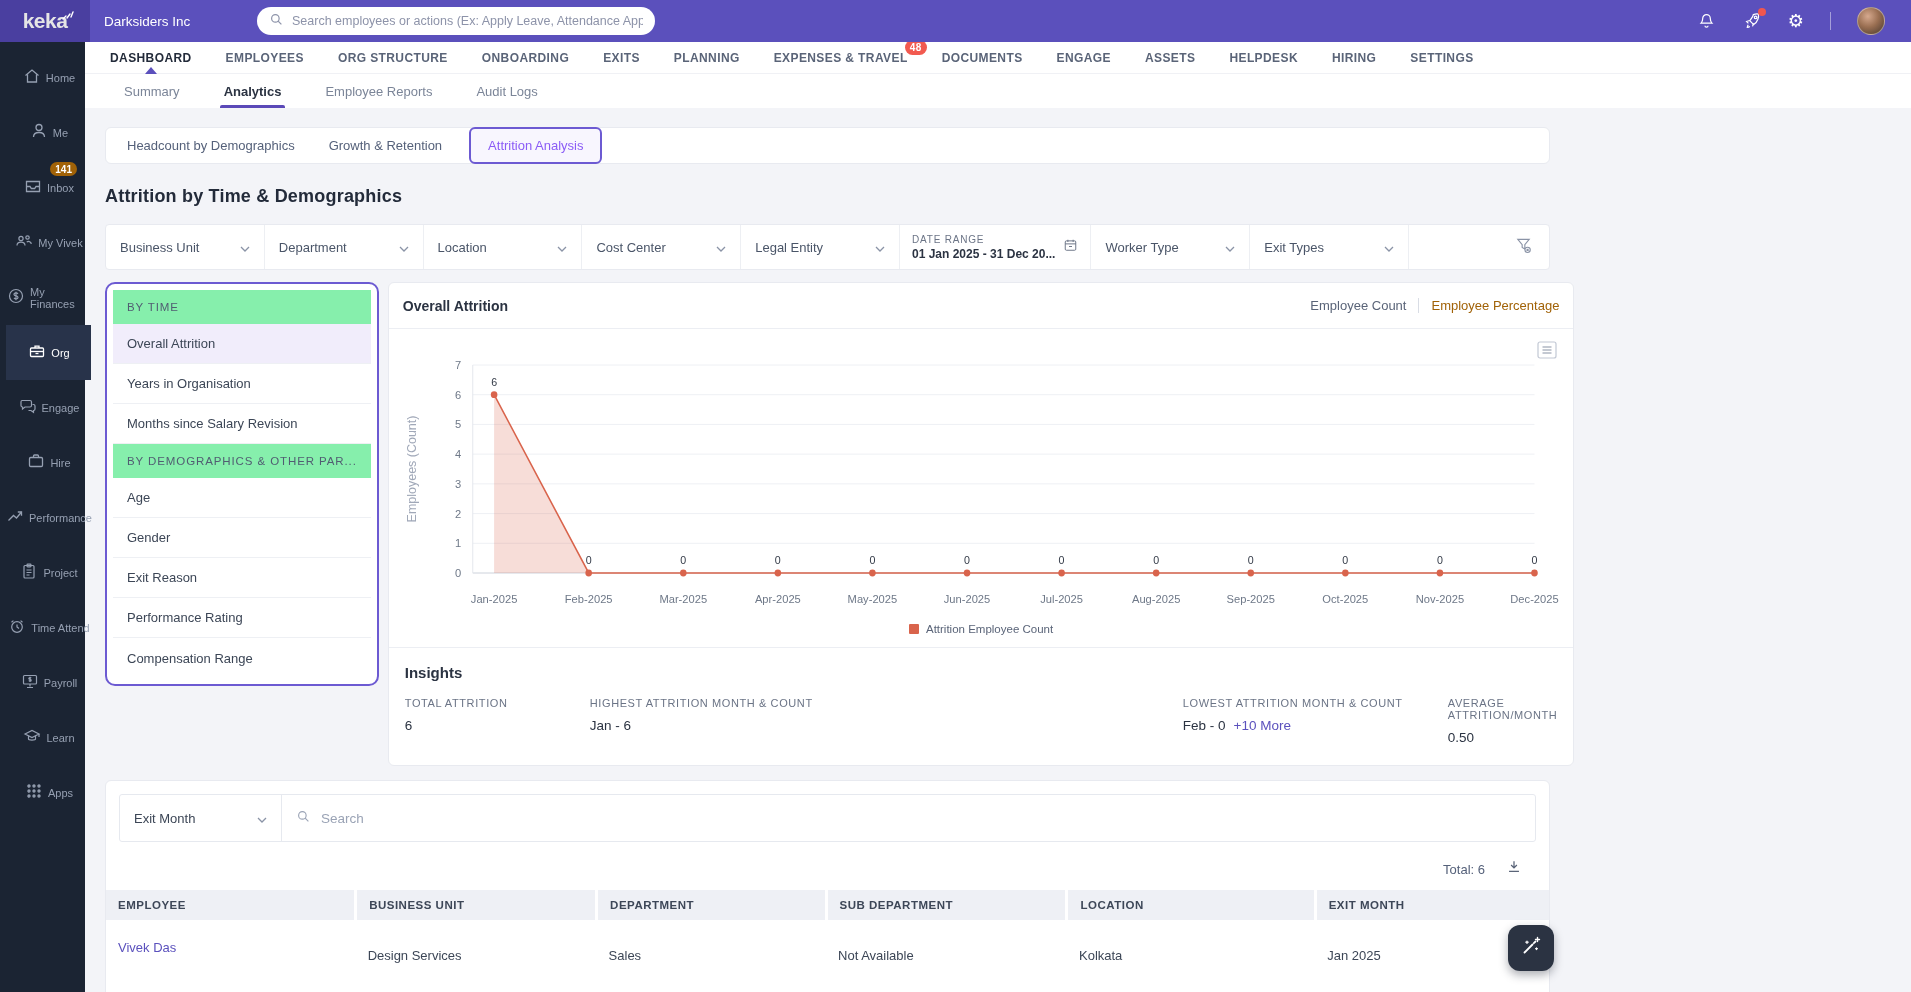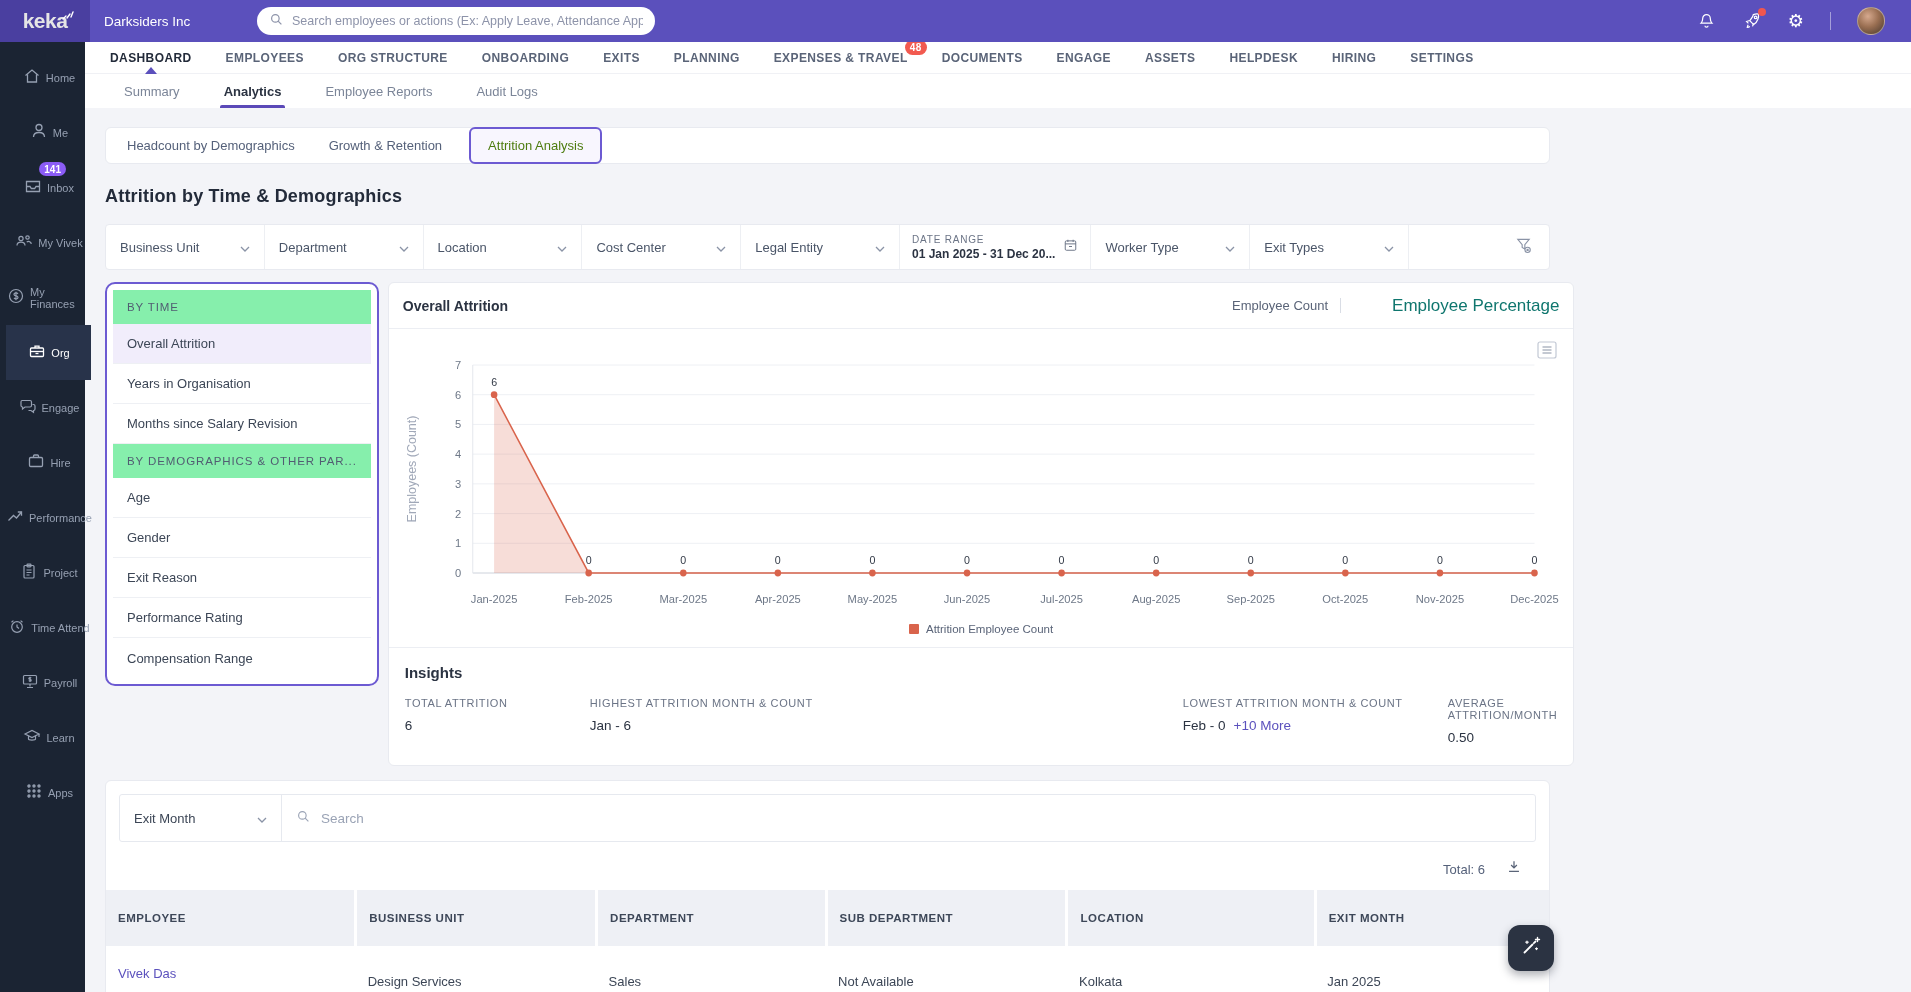--- a/index.html
+++ b/index.html
@@ -23,41 +23,41 @@
   .avatar { width:28px; height:28px; border-radius:50%; background:radial-gradient(circle at 38% 32%, #d6a98e 0%, #9a6f52 45%, #44362c 100%); border:1px solid rgba(255,255,255,.4); }
 
   
   .sidebar { position:absolute; left:0; top:42px; width:85px; bottom:0; background:#1b2433; display:flex; flex-direction:column; padding-top:8px; z-index:20; }
   .side-item { width:85px; height:55px; display:flex; align-items:center; justify-content:center; gap:4px; cursor:pointer; position:relative;margin-left:6px; }
   .side-item .lbl { font-size:11px; color:#96a0b2; }
   .side-item svg { stroke:#96a0b2; }
   .side-item.active { background:#28334a; }
   .side-item.active .lbl { color:#ffffff; }
   .side-item.active svg { stroke:#ffffff; }
-  .side-badge { position:absolute; top:2px; right:25px; background:#8b5cf6; color:#fff; font-size:10px; font-weight:bold; border-radius:8px; padding:1.5px 5px; }
+  .side-badge { position:absolute; top:2px; right:14px; background:#a16207; color:#fff; font-size:10px; font-weight:bold; border-radius:8px; padding:1.5px 5px; }
 
   
   .main { position:absolute; left:85px; top:42px; right:0; bottom:0; }
   .navbar { height:32px; background:#fff; display:flex; align-items:center; padding-left:8px; border-bottom:1px solid #f0f1f5; }
   .nav-item { position:relative; font-size:12px; font-weight:600; letter-spacing:.4px; color:#5a6478; padding:0 17px; height:32px; display:flex; align-items:center; cursor:pointer; white-space:nowrap; }
   .nav-item.active { color:#232b3a; }
   .nav-item.active::after { content:""; position:absolute; left:50%; bottom:0; transform:translateX(-50%); border-left:6px solid transparent; border-right:6px solid transparent; border-bottom:7px solid #5b50bc; }
   .nav-badge { position:absolute; top:-2px; right:-2px; background:#f25a50; color:#fff; font-size:10px; font-weight:bold; border-radius:9px; padding:2px 5px; }
   .subnav { height:34px; background:#fff; display:flex; align-items:center; padding-left:19px; gap:4px; }
   .sub-item { position:relative; font-size:13px; color:#7b8598; padding:0 20px; height:34px; display:flex; align-items:center; cursor:pointer; }
   .sub-item.active { color:#2b3342; font-weight:600; }
   .sub-item.active::after { content:""; position:absolute; left:16px; right:16px; bottom:0; height:3px; border-radius:2px 2px 0 0; background:#5b49b8; }
 
   .content { position:absolute; top:67px; left:0; right:0; bottom:0; background:#f3f4f8; padding:18px 0 0 20px; overflow:hidden; }
   .w { width:1445px; }
 
   
   .tabgroup { height:37px; background:#fff; border:1px solid #e8eaf0; border-radius:6px; display:flex; align-items:center; padding-left:4px; }
   .tg-item { font-size:13px; color:#55617a; padding:0 17px; cursor:pointer; }
-  .tg-item.active { border:2px solid #6c5ad2; background:#f8f6fe; color:#4d7c0f; border-radius:6px; padding:9px 17px; margin:0 10px; }
+  .tg-item.active { border:2px solid #6c5ad2; background:#f8f6fe; color:#8b5cf6; border-radius:6px; padding:9px 17px; margin:0 10px; }
 
   .page-title { font-size:18px; font-weight:600; color:#232b3a; margin-top:22px; letter-spacing:.2px; }
 
   
   .filtercard { margin-top:17px; height:46px; background:#fff; border:1px solid #e8eaf0; border-radius:4px; display:flex; align-items:stretch; }
   .fcell { flex:1; display:flex; align-items:center; justify-content:space-between; padding:0 14px; border-right:1px solid #edeff3; font-size:13px; color:#4a5568; cursor:pointer; }
   .fcell-date { flex:0 0 170px; flex-direction:row; cursor:pointer; border-right:1px solid #edeff3; display:flex; align-items:center; padding:0 12px; gap:8px; }
   .fdate-lines { display:flex; flex-direction:column; justify-content:center; gap:2px; flex:1; }
   .fdate-label { font-size:10px; letter-spacing:.8px; color:#6b7486; }
   .fdate-value { font-size:12px; font-weight:600; color:#2b3342; white-space:nowrap; }
@@ -71,21 +71,21 @@
   .sp-item:last-child { border-bottom:none; }
   .sp-item.active { background:#f1edfb; }
 
   
   .chartcard { flex:1; background:#fff; border:1px solid #e8eaf0; border-radius:6px; }
   .cc-head { height:46px; display:flex; align-items:center; padding:0 14px; border-bottom:1px solid #eceef3; }
   .cc-title { font-size:14px; font-weight:600; color:#2b3342; }
   .cc-toggle { margin-left:auto; display:flex; align-items:center; }
   .cc-opt1 { font-size:13px; color:#5a6478; cursor:pointer; }
   .cc-tdiv { width:1px; height:15px; background:#d9dde5; margin:0 12px; }
-  .cc-opt2 { font-size:17px; color:#0f766e; cursor:pointer;margin-left:39px; }
+  .cc-opt2 { font-size:13px; color:#a16207; cursor:pointer; }
   .cc-body { position:relative; padding:10px 10px 0 10px; }
   .ctx-icon { position:absolute; top:12px; right:16px; cursor:pointer; }
   svg.chart text.tick { font-size:11.5px; fill:#6e7888; font-family:"Liberation Sans",sans-serif; }
   svg.chart text.vlabel { font-size:11px; fill:#333a47; font-family:"Liberation Sans",sans-serif; }
   svg.chart text.ylabel { font-size:12.5px; fill:#a0a8b8; font-family:"Liberation Sans",sans-serif; }
   .legend { display:flex; align-items:center; justify-content:center; gap:7px; padding:2px 0 12px 0; font-size:11.5px; color:#5a6478; }
   .legend-sq { width:10px; height:10px; border-radius:1px; display:inline-block; }
   .insights { border-top:1px solid #eceef3; padding:16px 16px 20px 16px; }
   .ins-title { font-size:15px; font-weight:600; color:#2b3342; }
   .ins-row { display:flex; margin-top:16px; }
@@ -97,21 +97,21 @@
   
   .tablecard { margin-top:14px; background:#fff; border:1px solid #e8eaf0; border-radius:6px 6px 0 0; padding-top:13px; height:260px; overflow:hidden; }
   .tbl-filter { margin:0 13px; border:1px solid #e6e9ef; border-radius:3px; height:48px; display:flex; align-items:stretch; }
   .tbl-fcell { flex:0 0 162px; display:flex; align-items:center; justify-content:space-between; padding:0 14px; border-right:1px solid #e6e9ef; font-size:13px; color:#3c4656; cursor:pointer; }
   .tbl-search { flex:1; display:flex; align-items:center; padding:0 14px; gap:10px; }
   .tbl-search input { border:none; outline:none; flex:1; font-size:13.5px; color:#3c4656; font-family:"Liberation Sans",sans-serif; }
   .tbl-search input::placeholder { color:#9aa3b5; }
   .tbl-toolbar { display:flex; align-items:center; justify-content:flex-end; gap:20px; padding:16px 26px 10px 26px; }
   .tbl-total { font-size:13px; color:#55617a; }
   table.data { width:100%; border-collapse:collapse; }
-  table.data th { background:#eef0f5; font-size:11.5px; font-weight:600; letter-spacing:.5px; color:#3d4758; text-align:left; padding:22px 12px; border-right:3px solid #fff; }
+  table.data th { background:#eef0f5; font-size:11.5px; font-weight:600; letter-spacing:.5px; color:#3d4758; text-align:left; padding:9px 12px; border-right:3px solid #fff; }
   table.data th:last-child { border-right:none; }
   table.data td { font-size:13px; color:#3c4656; padding:28px 12px 14px 12px; vertical-align:top; }
   table.data td.emp { color:#5b51bd; padding-top:20px; cursor:pointer; }
 
   
   .fab { position:absolute; left:1508px; top:925px; width:46px; height:46px; background:#2b3342; border-radius:12px; display:flex; align-items:center; justify-content:center; box-shadow:0 4px 10px rgba(20,25,40,.35); cursor:pointer; z-index:40; }
 </style>
 </head>
 <body>
 

